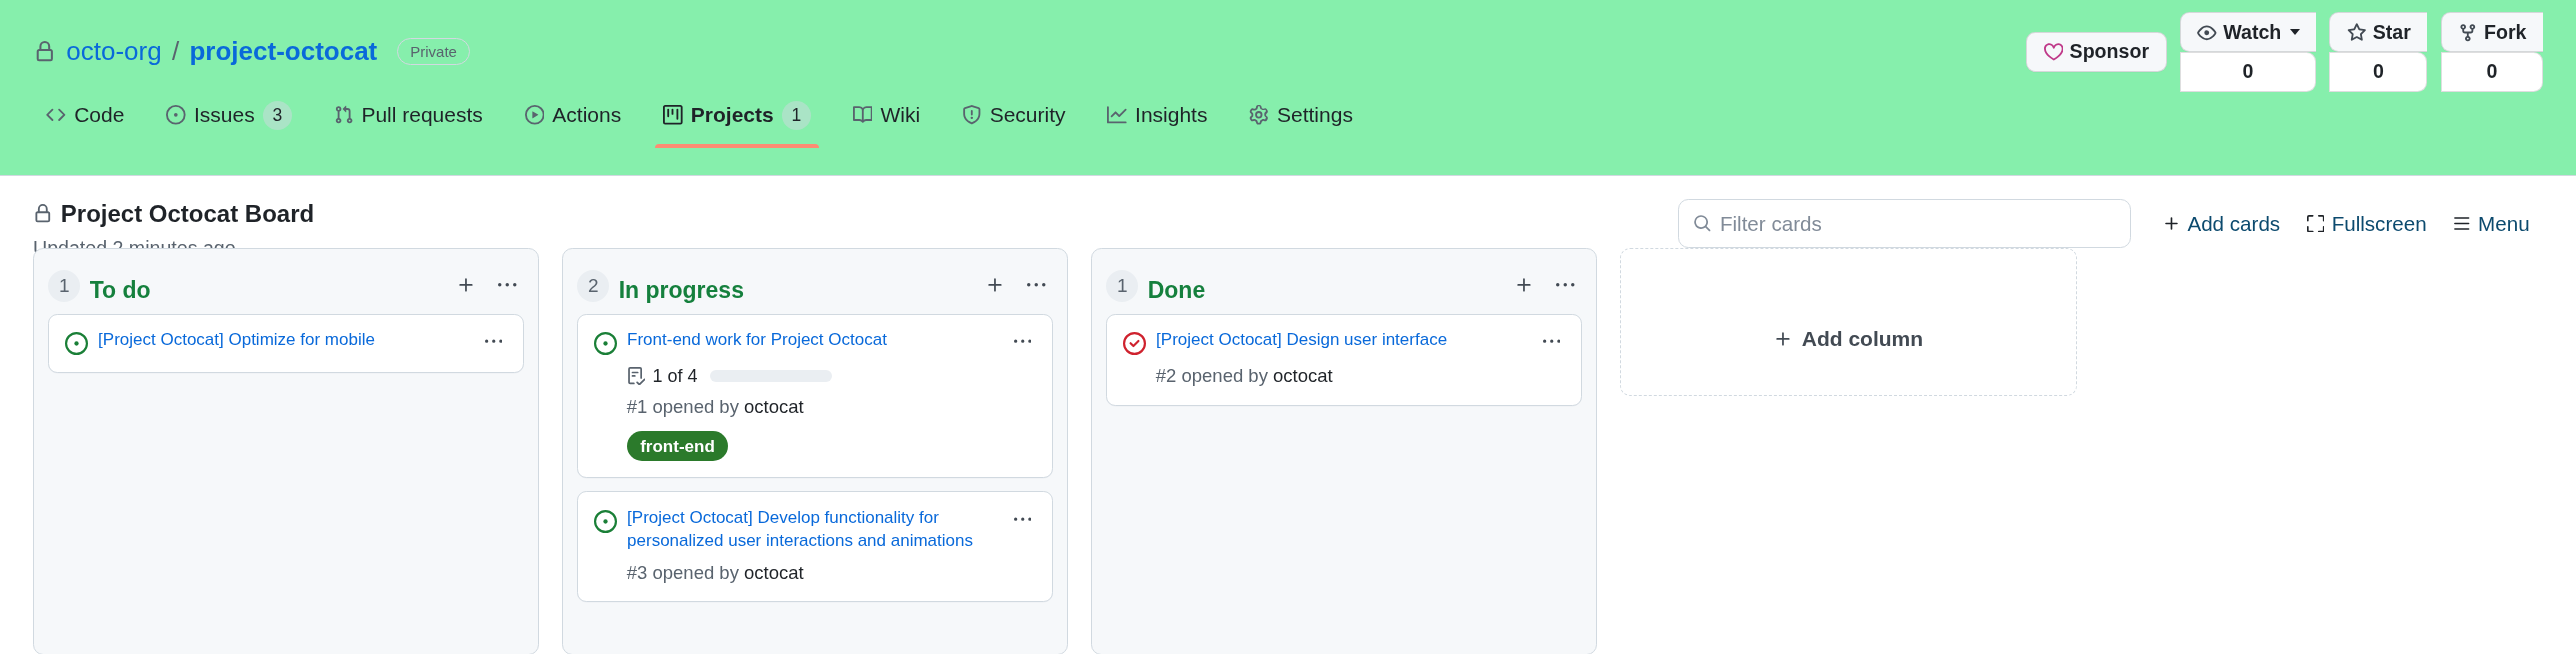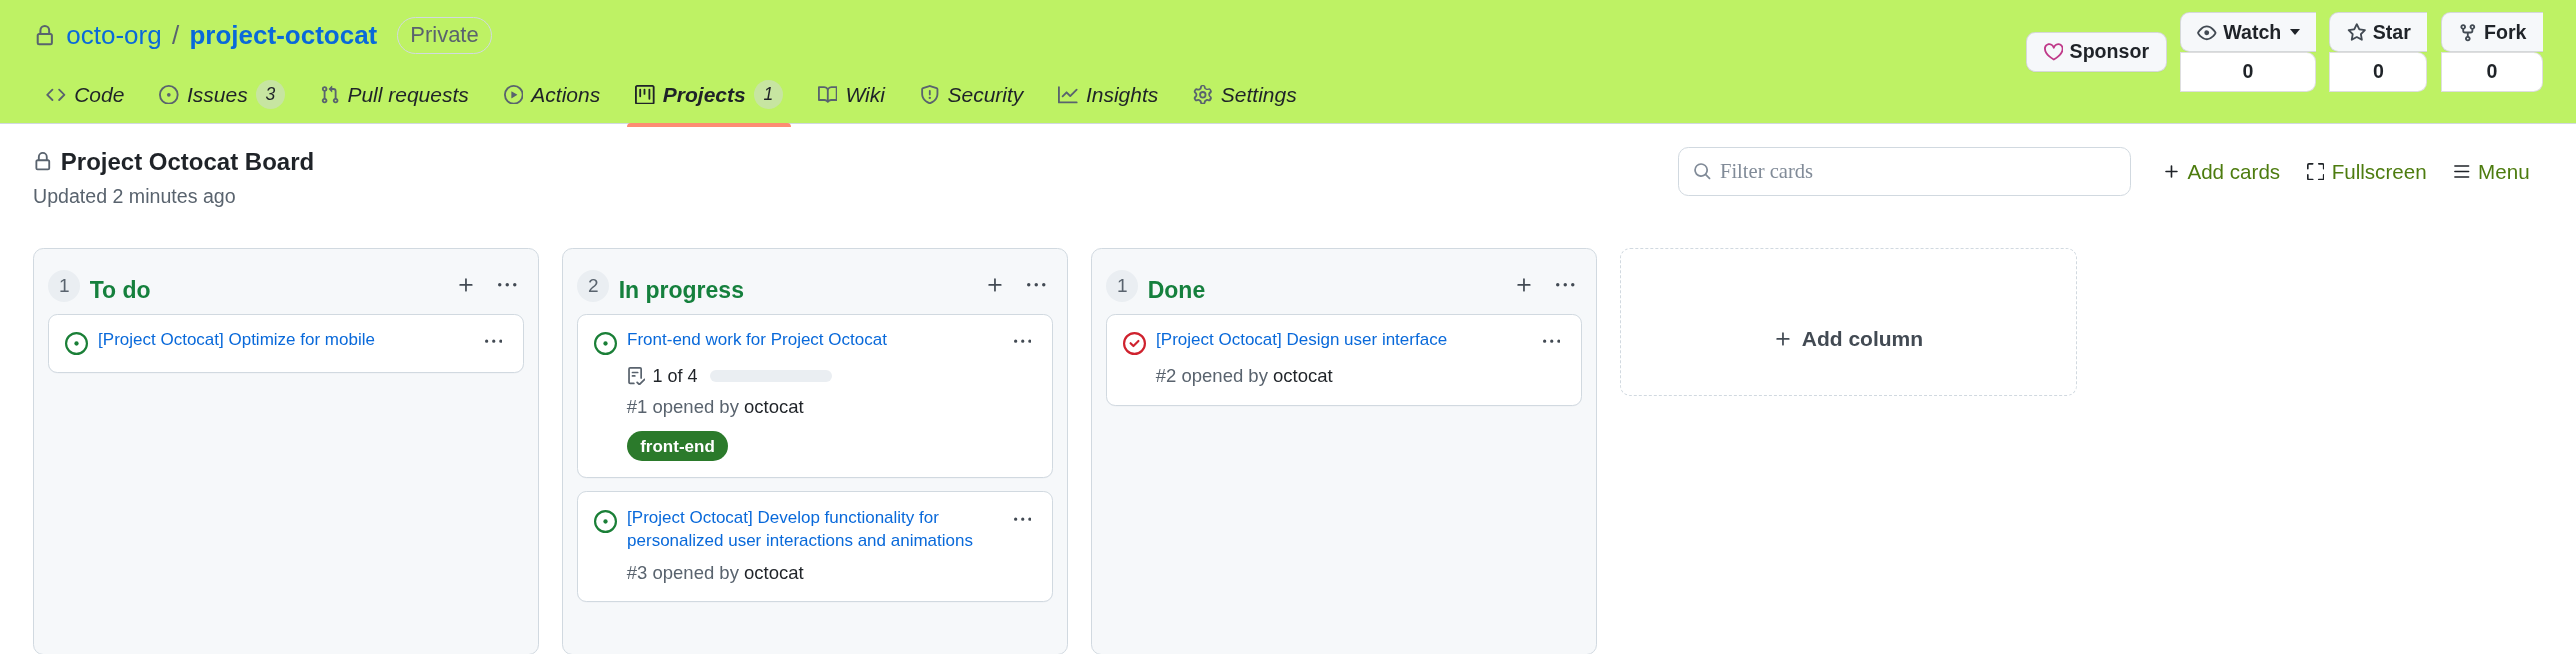--- a/index.html
+++ b/index.html
@@ -19,24 +19,24 @@
 
   .page {
     width: 2576px;
     height: 655px;
     position: relative;
     background: #ffffff;
   }
 
   
   .repo-header {
-    background: #bef264;
+    background: #86efac;
     border-bottom: 0.5px solid #d1d9e0;
-    padding: 0 33px;
-    height: 124px;
+    padding: 16px 33px;
+    height: 176px;
     position: relative;
   }
 
   .repo-titlebar {
     display: flex;
     align-items: center;
     height: 62px;
     padding-top: 9.3px;
   }
 
@@ -73,21 +73,21 @@
     color: #0969da;
     text-decoration: none;
     font-weight: 700;
   }
 
   .visibility-badge {
     margin-left: 12.4px;
     border: 0.5px solid #d1d9e0;
     border-radius: 2em;
     padding: 3.1px 12.4px;
-    font-size: 22px;
+    font-size: 15px;
     line-height: 1.3;
     color: #59636e;
     background: transparent;
     font-weight: 500;
   }
 
   .repo-actions {
     position: absolute;
     right: 33px;
     top: 12.4px;
@@ -144,25 +144,24 @@
     width: 0; height: 0;
     border-left: 5.7px solid transparent;
     border-right: 5.7px solid transparent;
     border-top: 6.2px solid #1f2328;
     margin-left: 2.1px;
   }
 
   
   .repo-nav {
     display: flex;
-    align-items: flex-start;
-    gap: 8px;
+    align-items: center;
+    gap: 15px;
     height: 68px;
     padding-top: 6.2px;
-    font-style: italic;
   }
 
   .nav-item {
     display: inline-flex;
     align-items: center;
     gap: 8.2px;
     padding: 0 13.4px;
     height: 53px;
     font-size: 21px;
     color: #1f2328;
@@ -245,33 +244,33 @@
     background: #ffffff;
     border: 0.5px solid #d1d9e0;
     border-radius: 10.3px;
     cursor: text;
   }
 
   .filter-input {
     border: none;
     outline: none;
     background: transparent;
-    font-family: Liberation Serif, serif;
+    font-family: Liberation Sans, sans-serif;
     font-size: 20.6px;
     color: #1f2328;
     width: 100%;
   }
   .filter-input::placeholder { color: #818b98; }
 
   .toolbar-btn {
     display: inline-flex;
     align-items: center;
     gap: 7.2px;
     font-size: 20.6px;
-    color: #4d7c0f;
+    color: #0c4a6e;
     background: transparent;
     border: none;
     cursor: pointer;
     padding: 8.2px 13.4px;
     border-radius: 9.3px;
     white-space: nowrap;
     font-family: "Liberation Sans", sans-serif;
   }
   .toolbar-btn:first-of-type { margin-left: 18.5px; }
 

